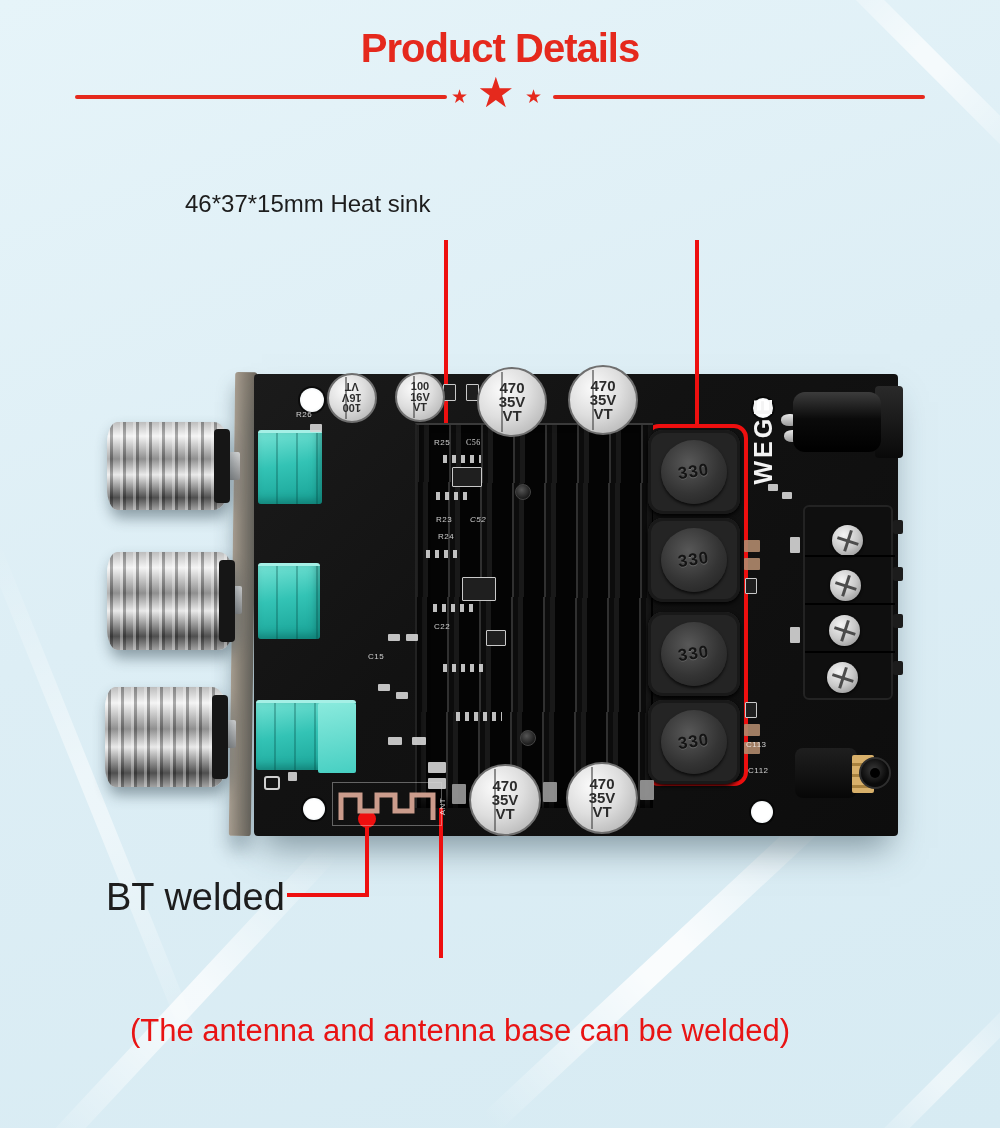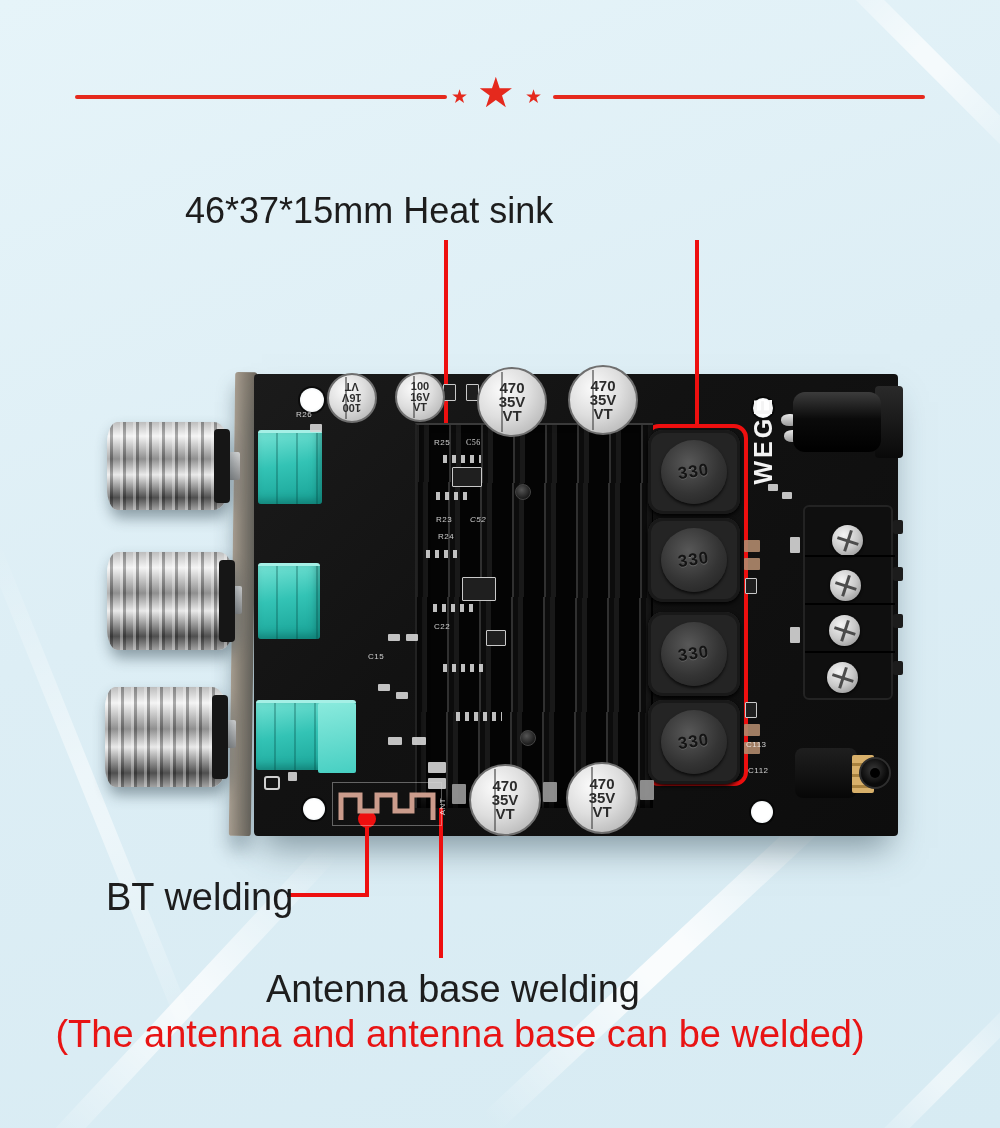--- a/index.html
+++ b/index.html
@@ -8,21 +8,21 @@
          background:linear-gradient(160deg,#e6f4f9 0%,#ddeef5 45%,#d7ebf3 100%);
          font-family:"Liberation Sans", sans-serif;}
   .abs{position:absolute;}
   
   .streak{position:absolute;background:linear-gradient(90deg,rgba(255,255,255,0) 0%,rgba(255,255,255,.9) 45%,rgba(255,255,255,.9) 55%,rgba(255,255,255,0) 100%);border-radius:10px;}
   
   .title{left:0;right:0;top:26px;text-align:center;font-size:40px;font-weight:bold;letter-spacing:-1px;color:#e5291d;}
   .divline{height:4px;background:#e5291d;border-radius:2px;}
   .star{color:#e5291d;line-height:1;}
   
-  .lbl{color:#1d1d1d;font-size:36px;white-space:nowrap;}
+  .lbl{color:#1d1d1d;font-size:24px;white-space:nowrap;}
   .redline{background:#ee0f0f;}
   .reddot{background:#ee0f0f;border-radius:50%;}
   .redbox{border:4px solid #ee0f0f;background:transparent;}
   
   .board{left:238px;top:372px;width:662px;height:466px;}
   .pcb{left:16px;top:2px;width:644px;height:462px;background:linear-gradient(135deg,#1b1b1b 0%,#121212 40%,#0d0d0d 100%);
        border-radius:4px;box-shadow:0 20px 32px -8px rgba(45,70,82,.5);}
   .edge-strip{left:-6px;top:0px;width:22px;height:464px;background:linear-gradient(90deg,#a79d90 0%,#8a8276 45%,#6b655c 100%);
        transform:rotate(.8deg);border-radius:3px;box-shadow:0 14px 18px rgba(45,70,82,.35);}
   .knob{background:linear-gradient(180deg,#bdbdbd 0%,#f4f4f4 16%,#8f8f8f 42%,#e9e9e9 60%,#4f4f4f 86%,#a3a3a3 100%);
@@ -72,20 +72,21 @@
 <body>
 
 <div class="stage">
 
   <div class="streak" style="left:780px;top:50px;width:300px;height:20px;transform:rotate(45deg);opacity:.75;"></div>
   <div class="streak" style="left:-185px;top:792px;width:560px;height:16px;transform:rotate(68deg);opacity:.55;"></div>
   <div class="streak" style="left:-20px;top:989px;width:420px;height:22px;transform:rotate(-47deg);opacity:.8;"></div>
   <div class="streak" style="left:425px;top:948px;width:480px;height:24px;transform:rotate(-43deg);opacity:.95;"></div>
   <div class="streak" style="left:840px;top:1066px;width:220px;height:18px;transform:rotate(-45deg);opacity:.6;"></div>
 
+  <div class="abs title">Product Details</div>
   <div class="abs divline" style="left:75px;top:95px;width:372px;"></div>
   <span class="abs star" style="left:451px;top:87px;font-size:19px;">★</span>
   <span class="abs star" style="left:477px;top:72px;font-size:42px;">★</span>
   <span class="abs star" style="left:525px;top:87px;font-size:19px;">★</span>
   <div class="abs divline" style="left:553px;top:95px;width:372px;"></div>
 
   <div class="abs lbl" style="left:185px;top:190px;">46*37*15mm Heat sink</div>
 
   <div class="abs board">
     <div class="abs edge-strip"></div>
@@ -274,17 +275,16 @@
   <div class="abs redline" style="left:695px;top:240px;width:4px;height:186px;"></div>
   <div class="abs redbox" style="left:645px;top:424px;width:103px;height:362px;border-radius:14px;"></div>
 
   <div class="abs redbox" style="left:423px;top:757px;width:44px;height:40px;border-radius:4px;"></div>
   <div class="abs redline" style="left:439px;top:797px;width:4px;height:161px;"></div>
 
   <div class="abs reddot" style="left:358px;top:810px;width:18px;height:18px;"></div>
   <div class="abs redline" style="left:365px;top:818px;width:4px;height:79px;"></div>
   <div class="abs redline" style="left:287px;top:893px;width:82px;height:4px;"></div>
 
-  <div class="abs lbl" style="left:106px;top:876px;font-size:38px;">BT welding</div>
-  <div class="abs lbl" style="left:453px;top:968px;font-size:38px;transform:translateX(-50%);">Antenna base welding</div>
-  <div class="abs lbl" style="left:460px;top:1013px;font-size:38px;color:#e81414;transform:translateX(-50%);">(The antenna and antenna base can be welded)</div>
+  <div class="abs lbl" style="left:106px;top:876px;font-size:38px;">BT welded</div>
+  <div class="abs lbl" style="left:460px;top:1013px;font-size:31px;color:#e81414;transform:translateX(-50%);">(The antenna and antenna base can be welded)</div>
 
 </div>
 
 </body></html>

